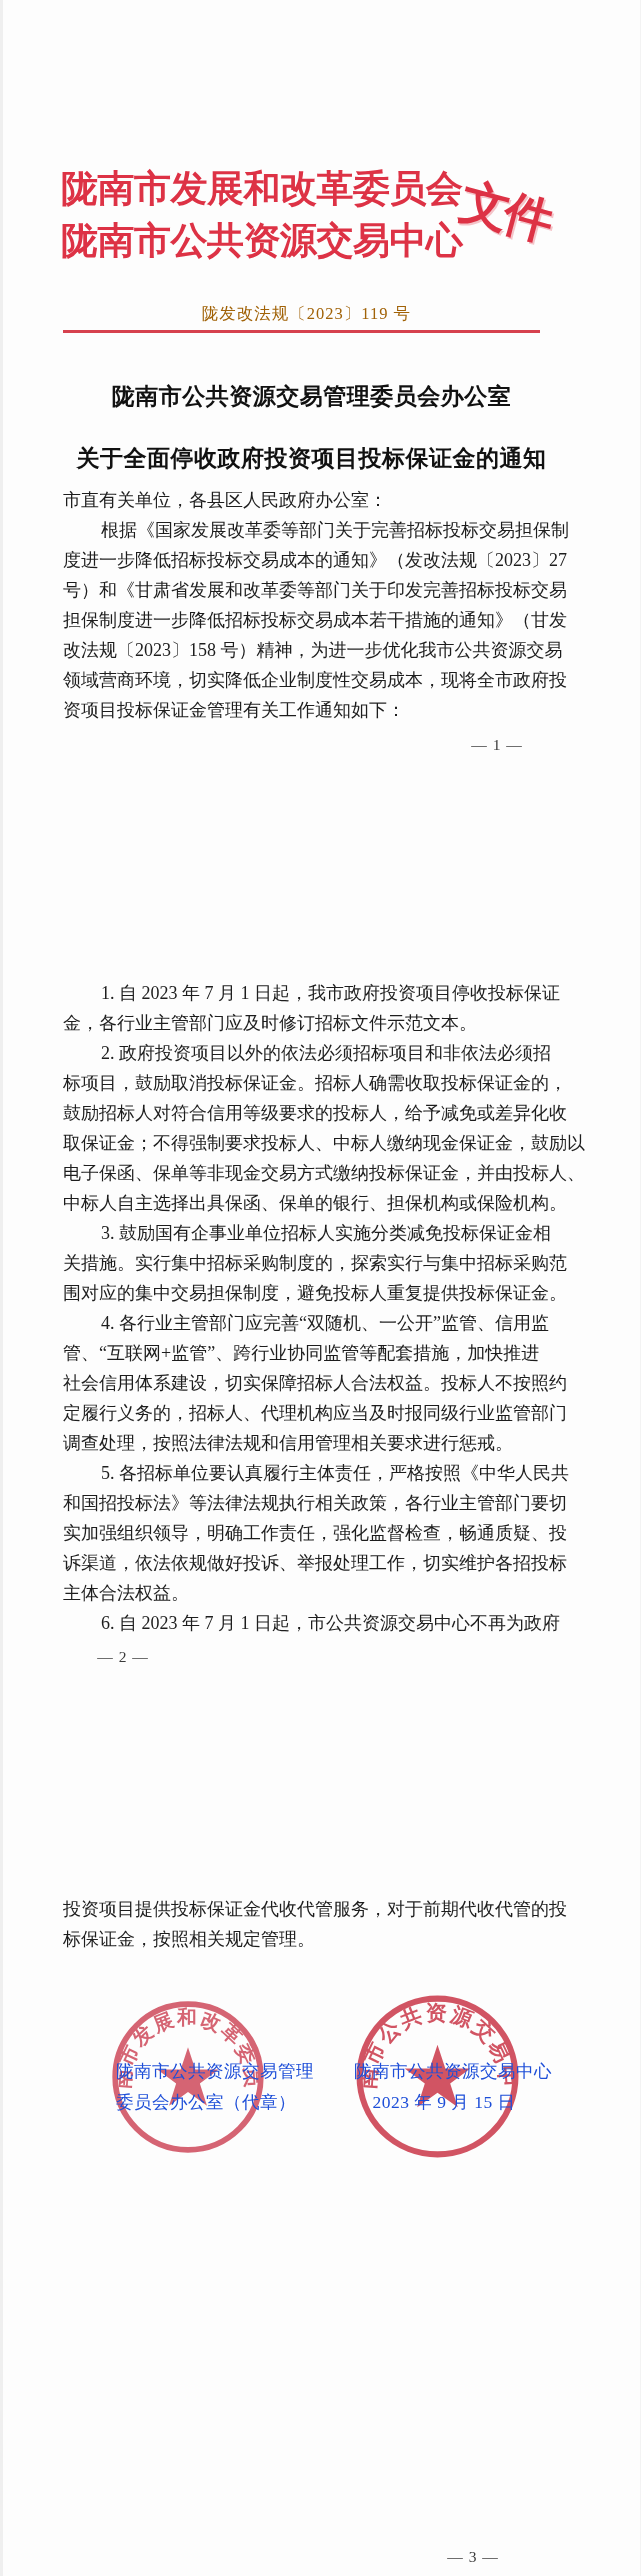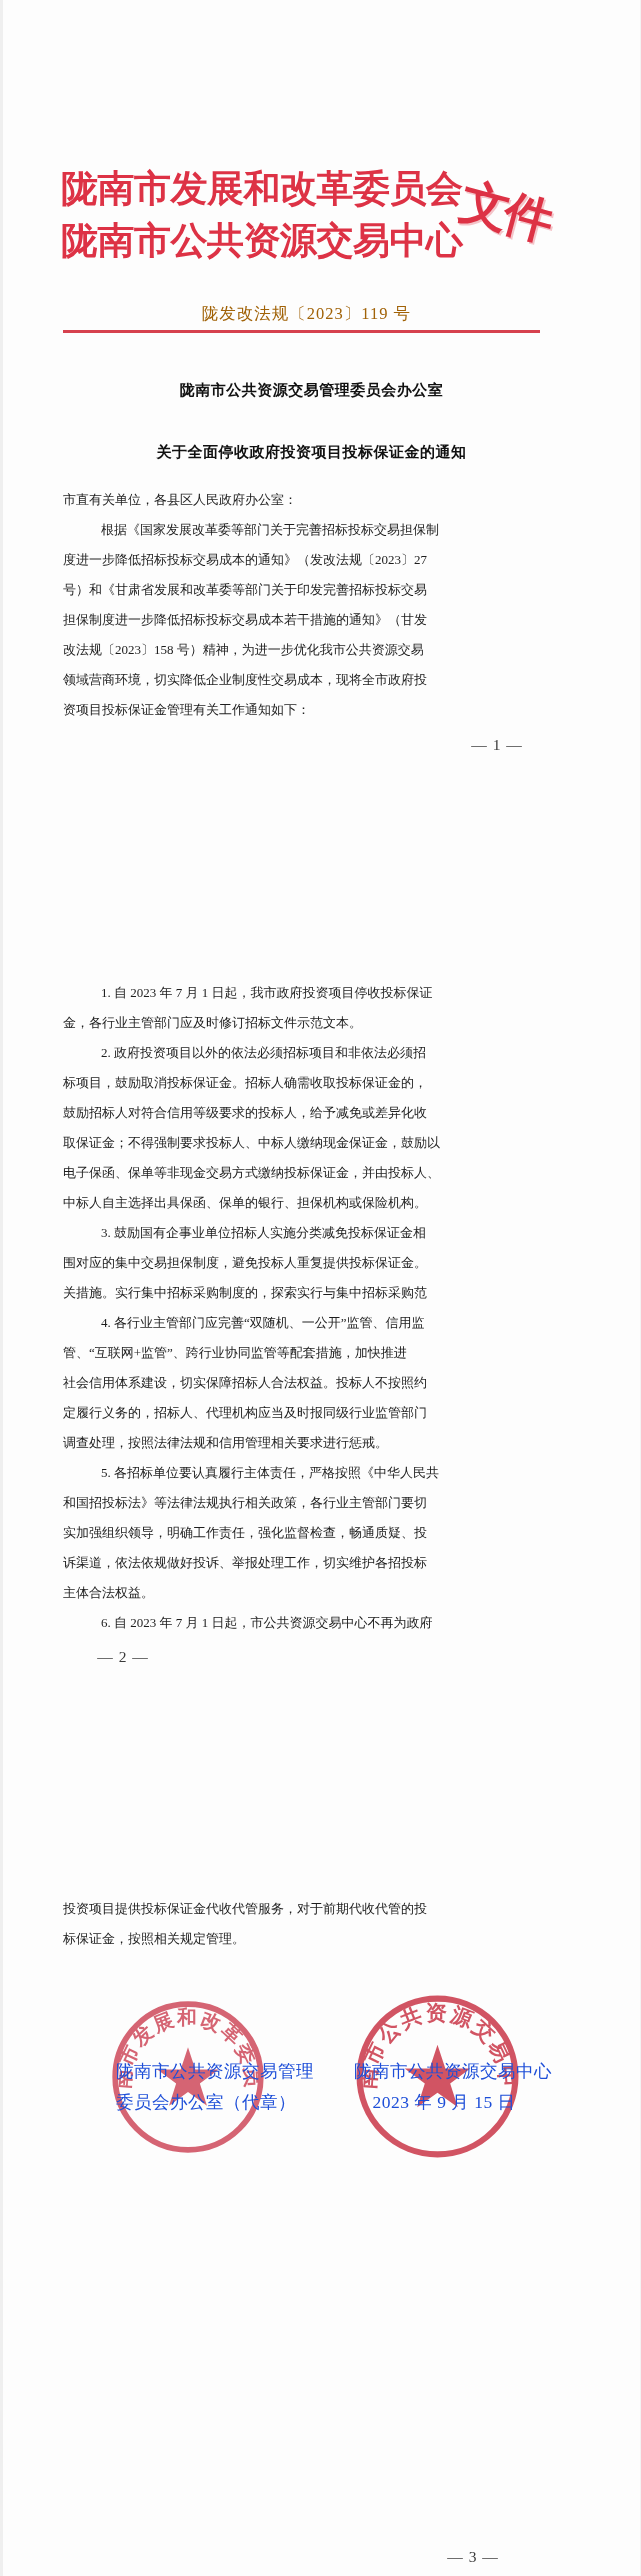--- a/index.html
+++ b/index.html
@@ -15,27 +15,27 @@
   .org2{top:216px;}
   .wenjian{position:absolute;left:460px;top:179px;color:#dd3245;font-weight:700;
     font-size:49px;letter-spacing:-4.1px;white-space:nowrap;transform:rotate(15deg);
     text-shadow:2.1px 1.5px 0 rgba(221,50,69,.28);font-family:"Liberation Serif",serif;}
   .doc-number{position:absolute;left:0;top:303px;width:613px;text-align:center;
     font-size:16.5px;color:#a16207;letter-spacing:1px;}
   .red-rule{position:absolute;left:63px;top:330px;width:477px;height:3.1px;background:#d6414e;}
 
   
   .title-line{position:absolute;left:0;width:623px;text-align:center;color:#111;
-    font-family:"Liberation Sans",sans-serif;font-weight:700;font-size:15px;letter-spacing:0.5px;}
+    font-family:"Liberation Sans",sans-serif;font-weight:700;font-size:23px;letter-spacing:0.5px;}
   .title1{top:381px;}
   .title2{top:411px;margin-top:32px;}
 
   
   .body-block{position:absolute;left:63px;width:520px;color:#1d1d1d;}
-  .line{height:30px;line-height:30px;font-size:13px;white-space:nowrap;letter-spacing:0;}
+  .line{height:30px;line-height:30px;font-size:18px;white-space:nowrap;letter-spacing:0;}
   .line.ind{text-indent:38px;}
   .pg1{top:485px;}
   .pg2{top:978px;}
   .pg3{top:1894px;}
 
   .page-marker{position:absolute;width:72px;text-align:center;font-size:15.5px;color:#3a3a3a;letter-spacing:1px;white-space:nowrap;}
   .pm1{left:461px;top:736px;}
   .pm2{left:87px;top:1648px;}
   .pm3{left:437px;top:2548px;}
 
@@ -80,22 +80,22 @@
   <div class="body-block pg2">
     <div class="line ind">1. 自 2023 年 7 月 1 日起，我市政府投资项目停收投标保证</div>
     <div class="line">金，各行业主管部门应及时修订招标文件示范文本。</div>
     <div class="line ind">2. 政府投资项目以外的依法必须招标项目和非依法必须招</div>
     <div class="line">标项目，鼓励取消投标保证金。招标人确需收取投标保证金的，</div>
     <div class="line">鼓励招标人对符合信用等级要求的投标人，给予减免或差异化收</div>
     <div class="line">取保证金；不得强制要求投标人、中标人缴纳现金保证金，鼓励以</div>
     <div class="line">电子保函、保单等非现金交易方式缴纳投标保证金，并由投标人、</div>
     <div class="line">中标人自主选择出具保函、保单的银行、担保机构或保险机构。</div>
     <div class="line ind">3. 鼓励国有企事业单位招标人实施分类减免投标保证金相</div>
+    <div class="line">关措施。实行集中招标采购制度的，探索实行与集中招标采购范</div>
     <div class="line">围对应的集中交易担保制度，避免投标人重复提供投标保证金。</div>
-    <div class="line">关措施。实行集中招标采购制度的，探索实行与集中招标采购范</div>
     <div class="line ind">4. 各行业主管部门应完善“双随机、一公开”监管、信用监</div>
     <div class="line">管、“互联网+监管”、跨行业协同监管等配套措施，加快推进</div>
     <div class="line">社会信用体系建设，切实保障招标人合法权益。投标人不按照约</div>
     <div class="line">定履行义务的，招标人、代理机构应当及时报同级行业监管部门</div>
     <div class="line">调查处理，按照法律法规和信用管理相关要求进行惩戒。</div>
     <div class="line ind">5. 各招标单位要认真履行主体责任，严格按照《中华人民共</div>
     <div class="line">和国招投标法》等法律法规执行相关政策，各行业主管部门要切</div>
     <div class="line">实加强组织领导，明确工作责任，强化监督检查，畅通质疑、投</div>
     <div class="line">诉渠道，依法依规做好投诉、举报处理工作，切实维护各招投标</div>
     <div class="line">主体合法权益。</div>

